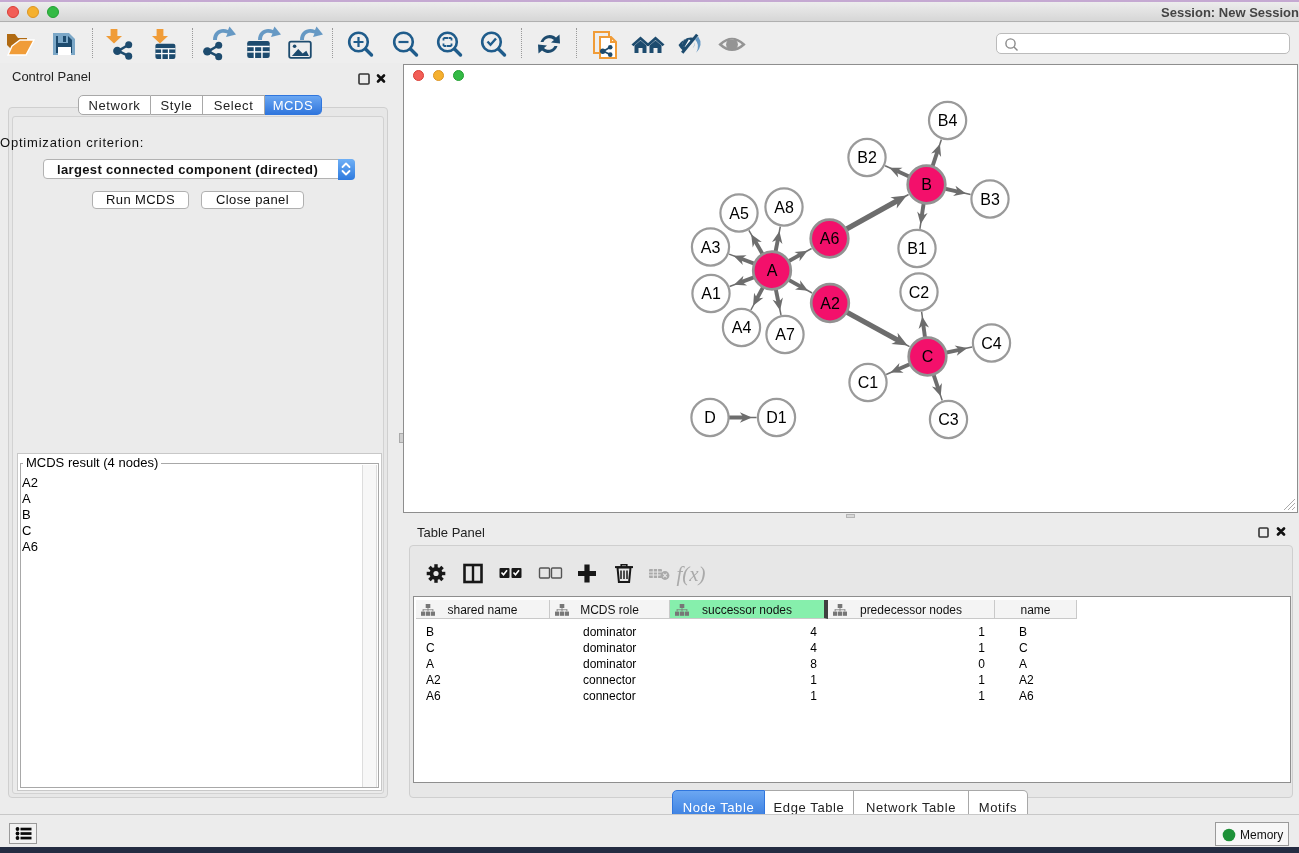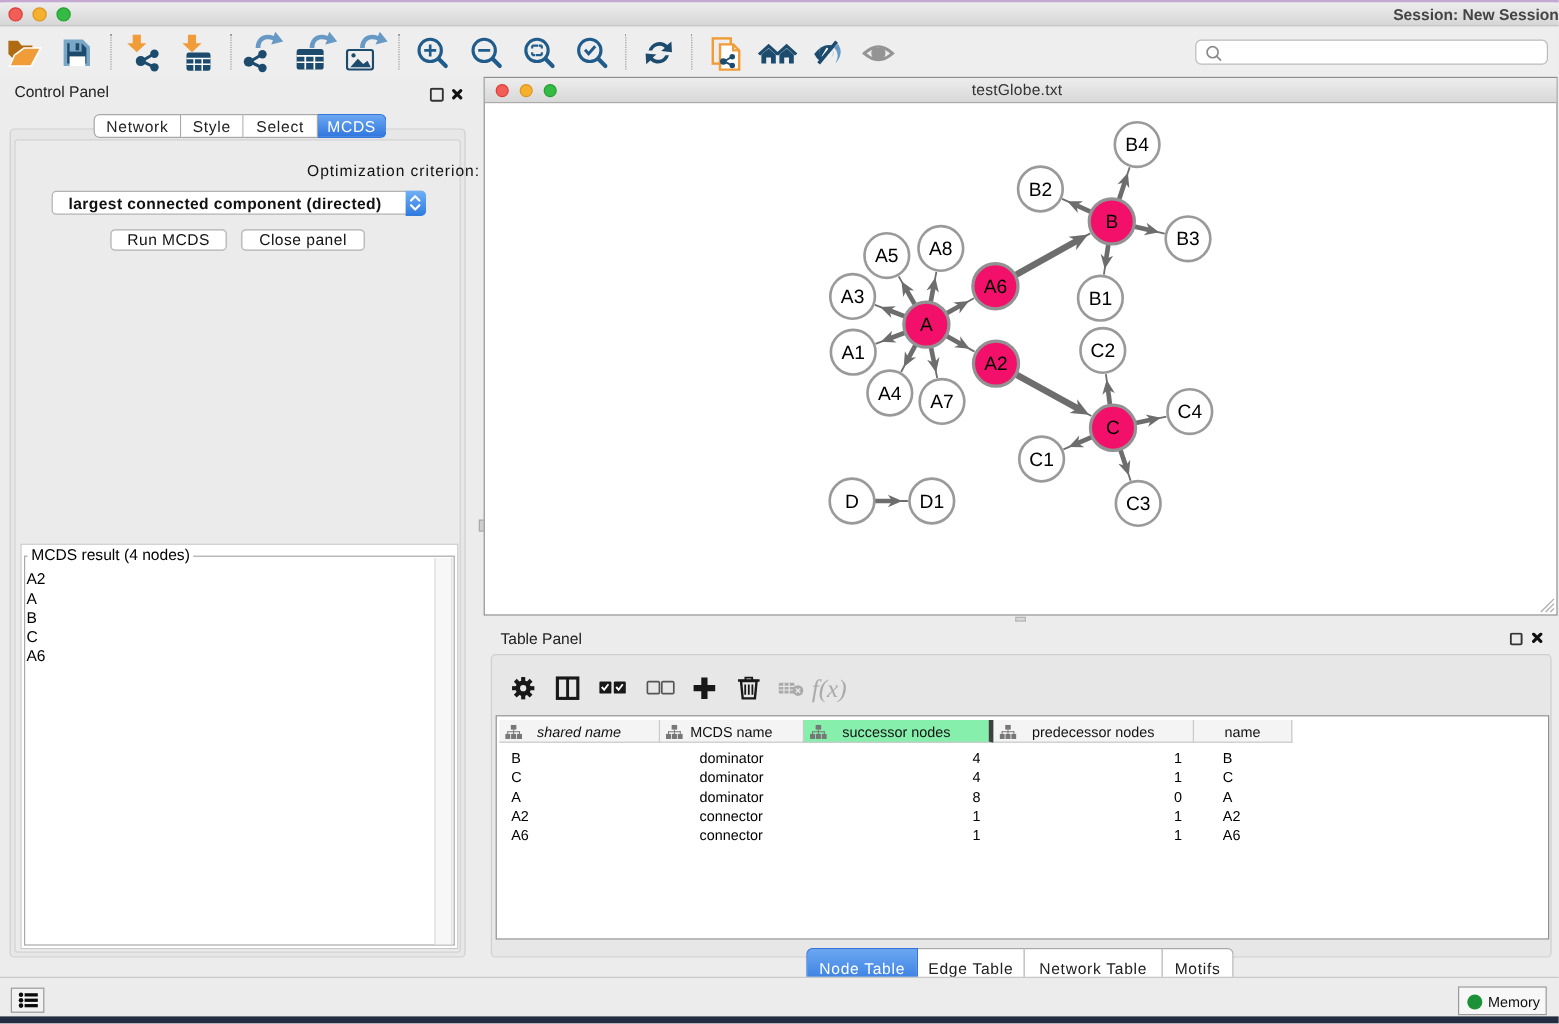--- a/index.html
+++ b/index.html
@@ -29,21 +29,21 @@
 #cpPanel { left:8px; top:107px; width:380px; height:691px; background:#e7e7e7;
   border:1px solid #cfcfcf; border-radius:4px; }
 #cpInner { left:12px; top:116px; width:372px; height:678px; background:#ebebeb;
   border:1px solid #d2d2d2; border-radius:3px; }
 #tabs { left:78px; top:95px; height:20px; display:flex; font-size:13px; letter-spacing:.6px; }
 #tabs .tab { background:#fff; border:1px solid #a8a8a8; border-left:none;
   color:#222; display:flex; align-items:center; justify-content:center; }
 #tabs .tab:first-child { border-left:1px solid #a8a8a8; border-radius:5px 0 0 5px; }
 #tabs .tab.sel { background:linear-gradient(#6ba7f2,#3076dd); border-color:#3076dd;
   color:#fff; border-radius:0 5px 5px 0; }
-#optLabel { left:0px; top:135px; width:400px; text-align:right; font-size:13px; letter-spacing:.8px; color:#111; }
+#optLabel { left:0px; top:135px; width:400px; text-align:left; font-size:13px; letter-spacing:.8px; color:#111; }
 #combo { left:43px; top:159px; width:312px; height:20px; background:#fff;
   border:1px solid #b2b2b2; border-radius:4px; font-size:13px; color:#111;font-weight:bold; }
 #combo .txt { position:absolute; left:13px; top:2px; letter-spacing:.35px; }
 #combo .step { position:absolute; right:-1px; top:-1px; width:17px; height:21px;
   background:linear-gradient(#6fb0f6,#2e7ade); border-radius:0 4px 4px 0; }
 .btn { position:absolute; height:18px; background:#fff; border:1px solid #b0b0b0;
   border-radius:4px; font-size:13px; letter-spacing:.4px; color:#111; text-align:center; line-height:16px; }
 #fieldset { left:17px; top:453px; width:365px; height:338px; background:#fff;
   border:1px solid #c8c8c8; }
 #fsBorder { position:absolute; left:2px; top:9px; width:359px; height:325px;
@@ -271,21 +271,20 @@
       <div id="fsLegend">MCDS result (4 nodes)</div>
     </div>
   <div id="fsList">A2<br>A<br>B<br>C<br>A6</div>
   <div id="fsScroll"></div>
 </div>
 <div class="abs" style="left:399px;top:433px;width:5px;height:10px;background:#cfcfcf;border:1px solid #aaa;"></div>
 <div class="abs" style="left:1292px;top:430px;width:5px;height:10px;background:#cfcfcf;border:1px solid #aaa;"></div>
 <div class="abs" style="left:846px;top:514px;width:9px;height:4px;background:#d8d8d8;border:1px solid #b5b5b5;"></div>
 
 <div class="abs" id="netwin">
-  <div id="netTitle" style="text-indent:-6px">testGlobe.txt</div>
   <div class="tl" style="left:9px;top:5px;width:11px;height:11px;background:#f25e57;border:1px solid #da3e36;"></div>
   <div class="tl" style="left:29px;top:5px;width:11px;height:11px;background:#f5b02e;border:1px solid #dd9522;"></div>
   <div class="tl" style="left:49px;top:5px;width:11px;height:11px;background:#34ba45;border:1px solid #23a033;"></div>
   <svg id="graph" width="893" height="426" style="position:absolute;left:0;top:22px">
 <line x1="368.0" y1="183.5" x2="344.9" y2="143.3" stroke="#6d6d6d" stroke-width="1.5"></line>
 <line x1="368.0" y1="183.5" x2="351.4" y2="154.6" stroke="#6d6d6d" stroke-width="3.9"></line>
 <polygon points="347.2,147.3 357.8,155.1 351.4,154.6 348.7,160.4" fill="#6d6d6d"></polygon>
 <line x1="368.0" y1="183.5" x2="376.3" y2="139.6" stroke="#6d6d6d" stroke-width="1.5"></line>
 <line x1="368.0" y1="183.5" x2="373.9" y2="152.4" stroke="#6d6d6d" stroke-width="3.9"></line>
 <polygon points="375.4,144.2 378.4,156.9 373.9,152.4 368.0,155.0" fill="#6d6d6d"></polygon>
@@ -451,21 +450,21 @@
         </g>
 <circle cx="6" cy="2" r="4.4"></circle>
         <path d="M4.2,0.2 L7.8,3.8 M7.8,0.2 L4.2,3.8" stroke="#e7e7e7" stroke-width="1.2"></path>
       </g>
     </g>
 <g transform="translate(282,17.5)">
       <text x="0" y="7" text-anchor="middle" font-family="Liberation Serif, serif" font-style="italic" font-size="21" fill="#aaaaaa">f(x)</text>
     </g>
 </svg>
 <div class="abs" id="tblBox">
-<div style="position:absolute;left:2px;top:3px;width:134px;height:19px;background:#f4f4f4;border-right:1px solid #c9c9c9;border-bottom:1px solid #c9c9c9;font-style:italic;">
+<div style="position:absolute;left:2px;top:3px;width:134px;height:19px;background:#f4f4f4;border-right:1px solid #c9c9c9;border-bottom:1px solid #c9c9c9;">
       <svg width="14" height="12" viewBox="0 0 14 12" style="position:absolute;left:5px;top:4px">
         <g fill="#777">
           <rect x="4.7" y="0" width="4.6" height="4"></rect>
           <rect x="0" y="7.6" width="4.2" height="4.2"></rect>
           <rect x="4.9" y="7.6" width="4.2" height="4.2"></rect>
           <rect x="9.8" y="7.6" width="4.2" height="4.2"></rect>
           <path d="M6.6,4 h0.8 v1.6 h-0.8 z"></path>
           <path d="M1.7,5.4 h10.6 v0.8 h-10.6 z"></path>
           <path d="M1.7,5.4 h0.8 v2.2 h-0.8 z M6.6,5.4 h0.8 v2.2 h-0.8 z M11.5,5.4 h0.8 v2.2 h-0.8 z"></path>
         </g>
@@ -477,21 +476,21 @@
         <g fill="#777">
           <rect x="4.7" y="0" width="4.6" height="4"></rect>
           <rect x="0" y="7.6" width="4.2" height="4.2"></rect>
           <rect x="4.9" y="7.6" width="4.2" height="4.2"></rect>
           <rect x="9.8" y="7.6" width="4.2" height="4.2"></rect>
           <path d="M6.6,4 h0.8 v1.6 h-0.8 z"></path>
           <path d="M1.7,5.4 h10.6 v0.8 h-10.6 z"></path>
           <path d="M1.7,5.4 h0.8 v2.2 h-0.8 z M6.6,5.4 h0.8 v2.2 h-0.8 z M11.5,5.4 h0.8 v2.2 h-0.8 z"></path>
         </g>
       </svg>
-      <div style="position:absolute;left:0;right:0;top:3px;text-align:center;font-size:12px;color:#111;">MCDS name</div>
+      <div style="position:absolute;left:0;right:0;top:3px;text-align:center;font-size:12px;color:#111;">MCDS role</div>
     </div>
 <div style="position:absolute;left:256px;top:3px;width:158px;height:19px;background:#86efac;border-right:4px solid #404040;border-bottom:1px solid #c9c9c9;">
       <svg width="14" height="12" viewBox="0 0 14 12" style="position:absolute;left:5px;top:4px">
         <g fill="#777">
           <rect x="4.7" y="0" width="4.6" height="4"></rect>
           <rect x="0" y="7.6" width="4.2" height="4.2"></rect>
           <rect x="4.9" y="7.6" width="4.2" height="4.2"></rect>
           <rect x="9.8" y="7.6" width="4.2" height="4.2"></rect>
           <path d="M6.6,4 h0.8 v1.6 h-0.8 z"></path>
           <path d="M1.7,5.4 h10.6 v0.8 h-10.6 z"></path>

